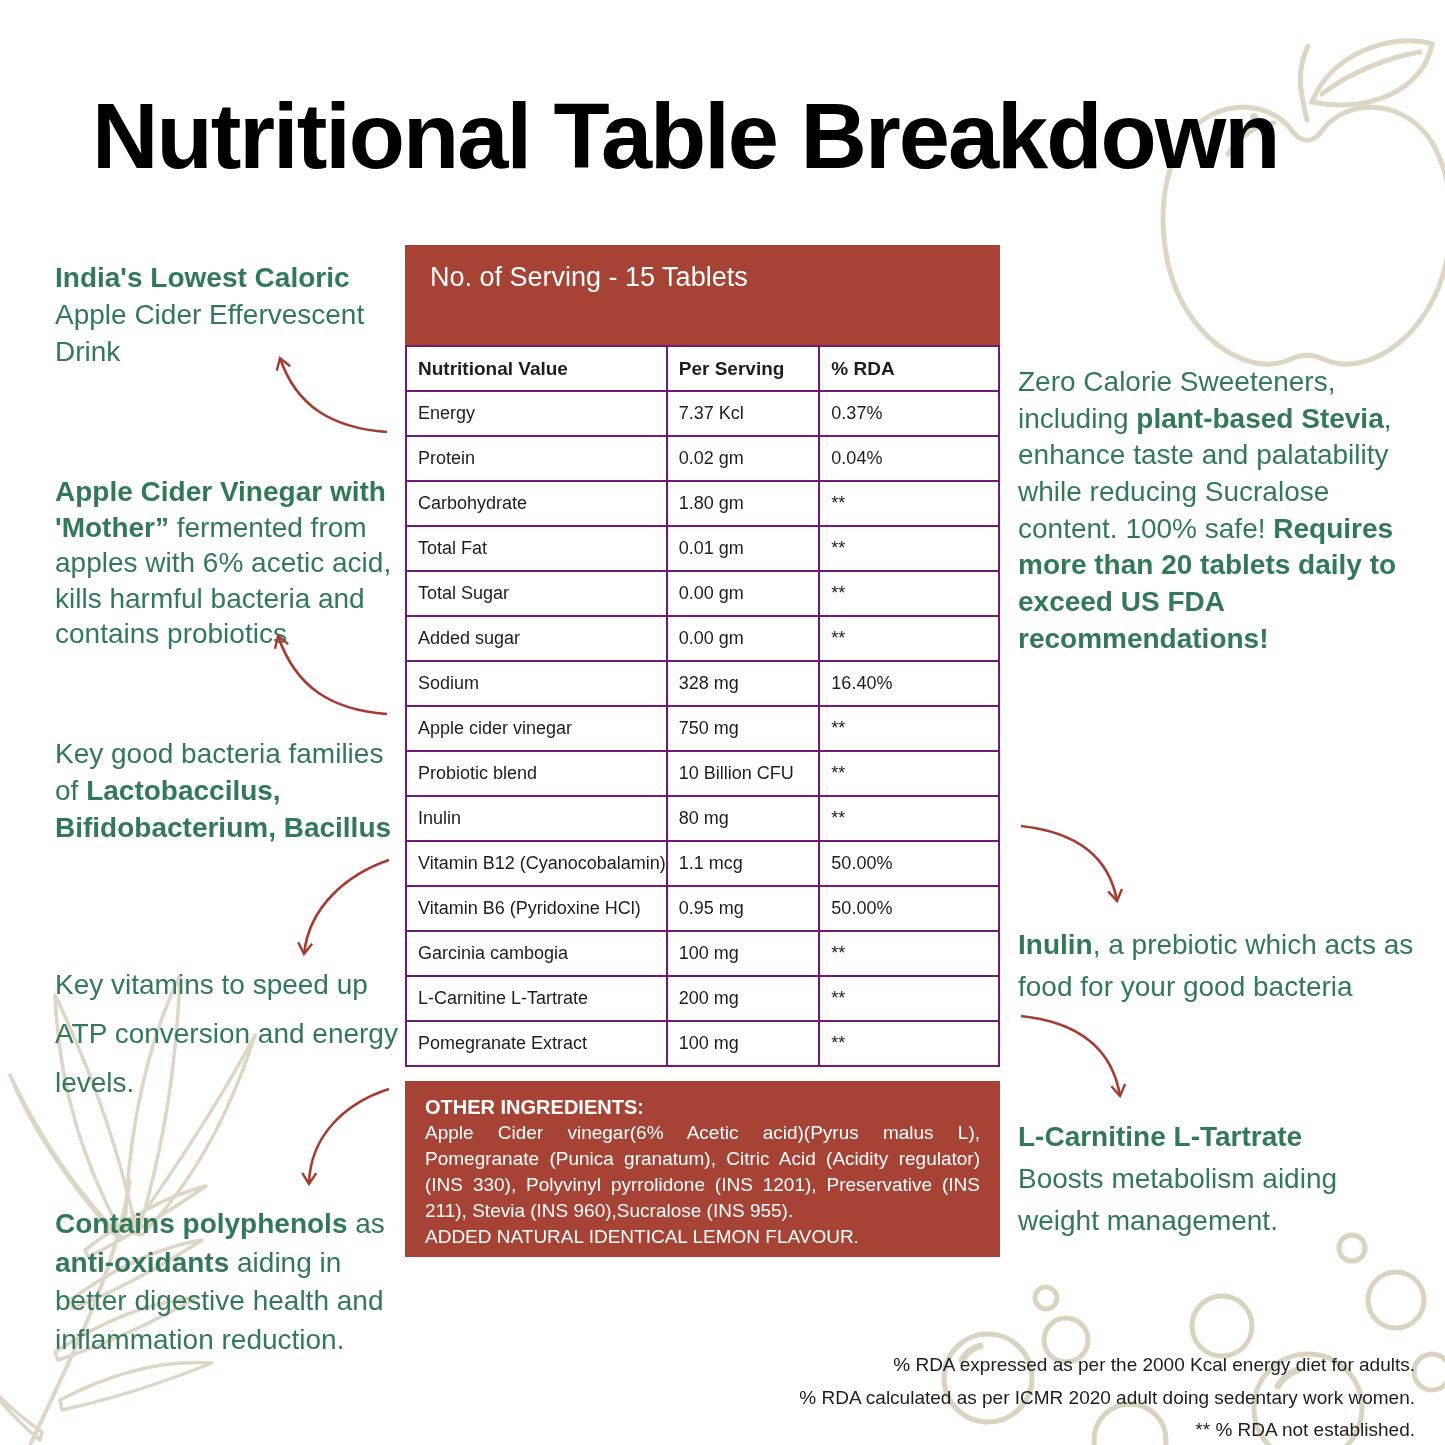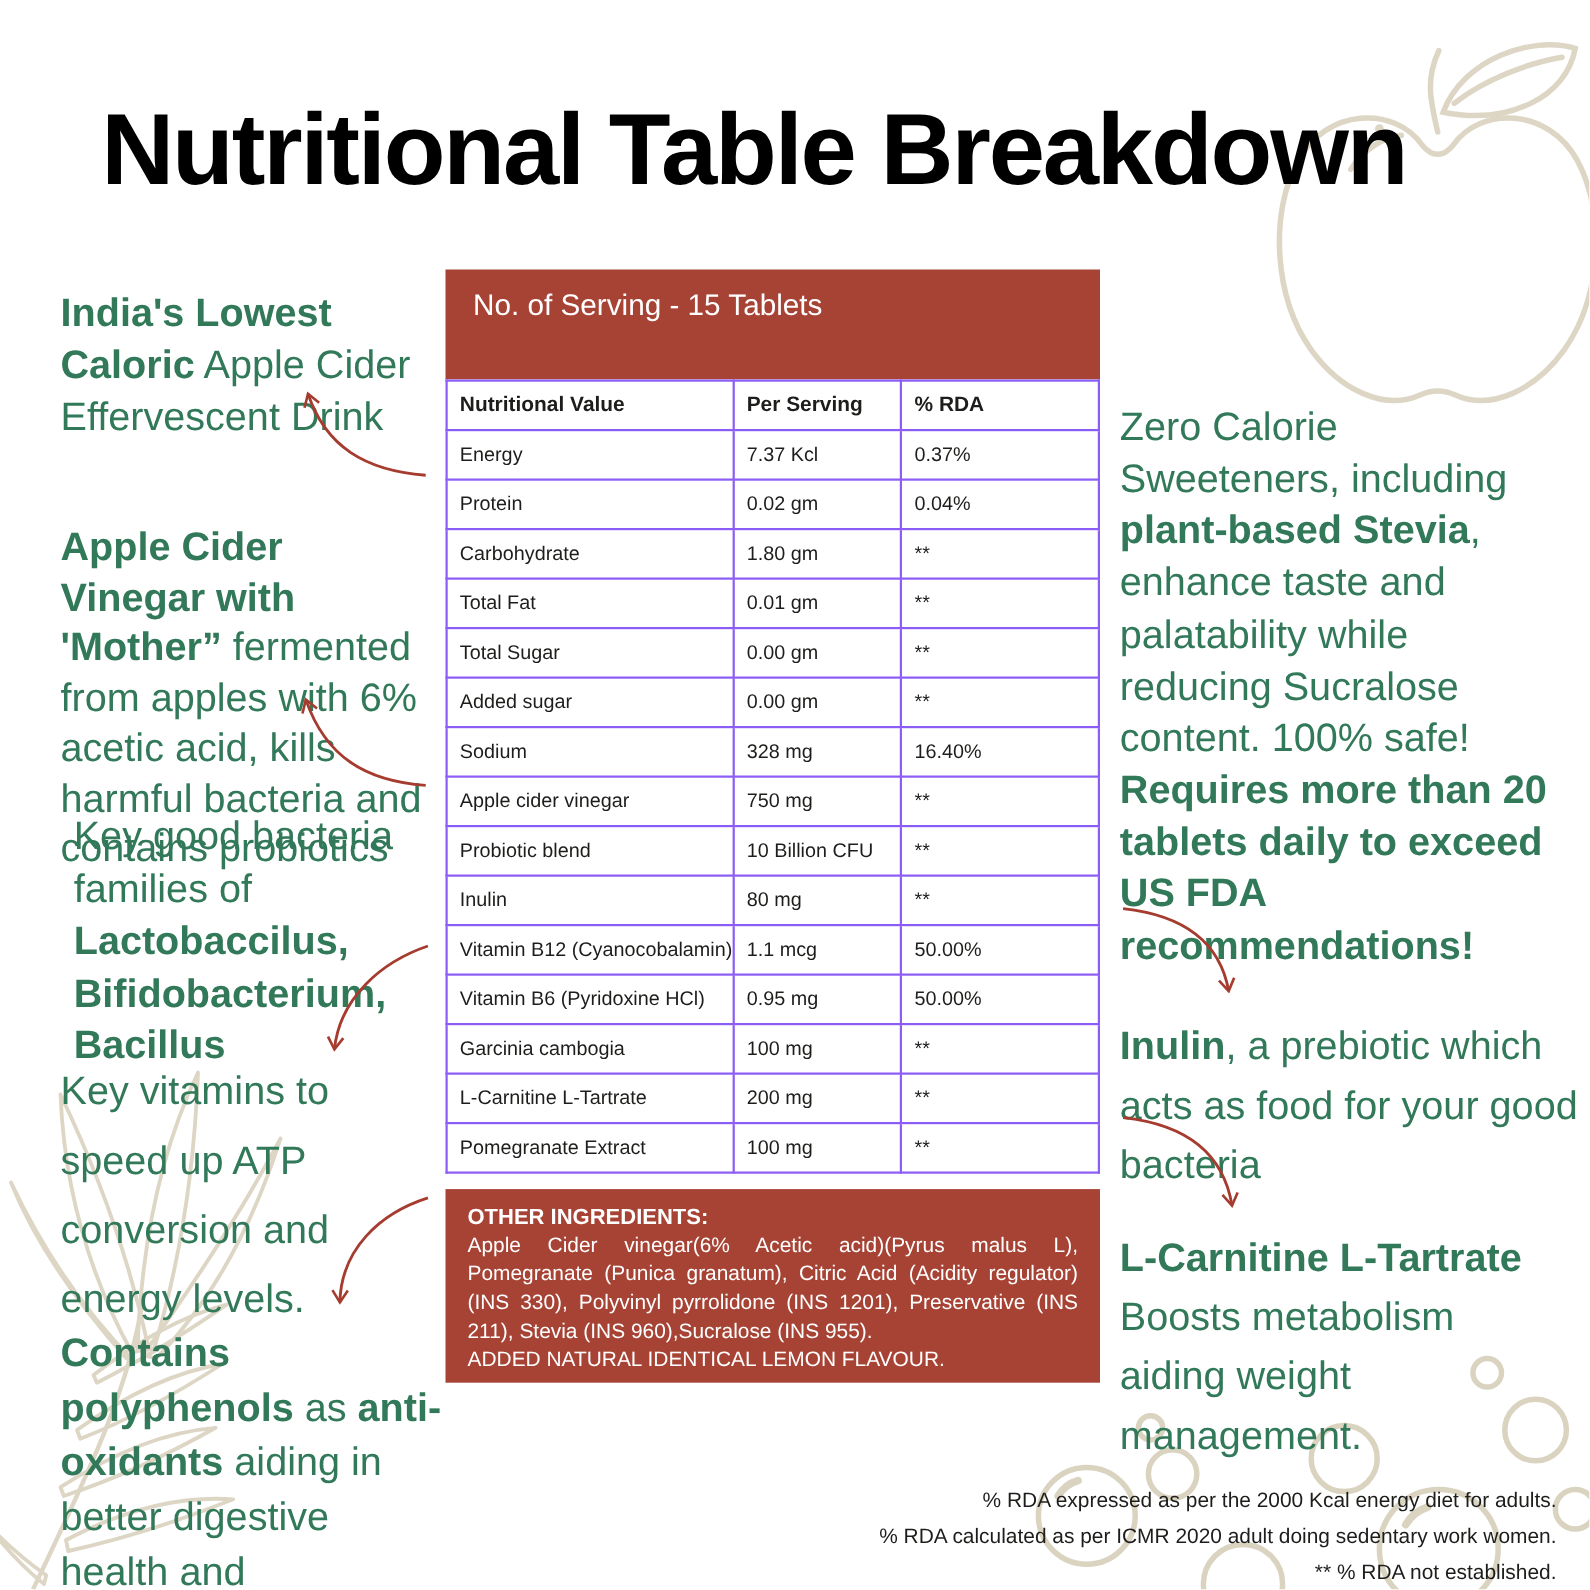--- a/index.html
+++ b/index.html
@@ -9,42 +9,42 @@
     font-family:"Liberation Sans",sans-serif;
   }
   .deco,.arrows{position:absolute;left:0;top:0;pointer-events:none;}
   .content{position:absolute;left:0;top:0;width:100%;height:100%;}
 
   .title{
     position:absolute;left:92px;top:84px;margin:0;white-space:nowrap;
     font-size:92px;font-weight:800;letter-spacing:-2px;color:#000000;
   }
 
-  .ann{position:absolute;color:#32795a;font-size:36px;line-height:1.32;}
+  .ann{position:absolute;color:#32795a;font-size:28px;line-height:1.32;}
   .ann b{font-weight:700;}
   .ann-l1{left:55px;top:260px;width:322px;}
   .ann-l2{left:55px;top:474px;width:342px;line-height:1.27;}
-  .ann-l3{left:55px;top:736px;width:352px;margin-left:12px;}
+  .ann-l3{left:55px;top:736px;width:352px;}
   .ann-l4{left:55px;top:960px;width:348px;line-height:1.75;}
   .ann-l5{left:55px;top:1205px;width:352px;line-height:1.38;}
   .ann-r1{left:1018px;top:364px;width:402px;line-height:1.31;}
   .ann-r2{left:1018px;top:924px;width:418px;line-height:1.5;}
   .ann-r3{left:1018px;top:1116px;width:402px;line-height:1.5;}
 
   .center-col{position:absolute;left:405px;top:245px;width:595px;}
   .serving-box{
     background:#a74335;color:#ffffff;height:100px;box-sizing:border-box;
     padding:14px 23px 0 25px;font-size:27px;line-height:37px;
   }
   table.nutri{
     border-collapse:collapse;table-layout:fixed;width:100%;background:#fff;
     border:2px solid #1d1d1b;
   }
   table.nutri th,table.nutri td{
-    border:2px solid #8b5cf6;height:43px;padding:0 6px 0 11px;
+    border:2px solid #701a75;height:43px;padding:0 6px 0 11px;
     text-align:left;vertical-align:middle;font-weight:400;font-size:18px;color:#1d1d1b;
   }
   table.nutri th{font-weight:700;font-size:19px;}
   table.nutri .c1{width:45%;}
   table.nutri .c2{width:25%;}
   table.nutri .c3{width:30%;}
   table.nutri td:first-child{white-space:nowrap;}
 
   .ingredients-box{
     background:#a74335;color:#ffffff;margin-top:14px;box-sizing:border-box;

